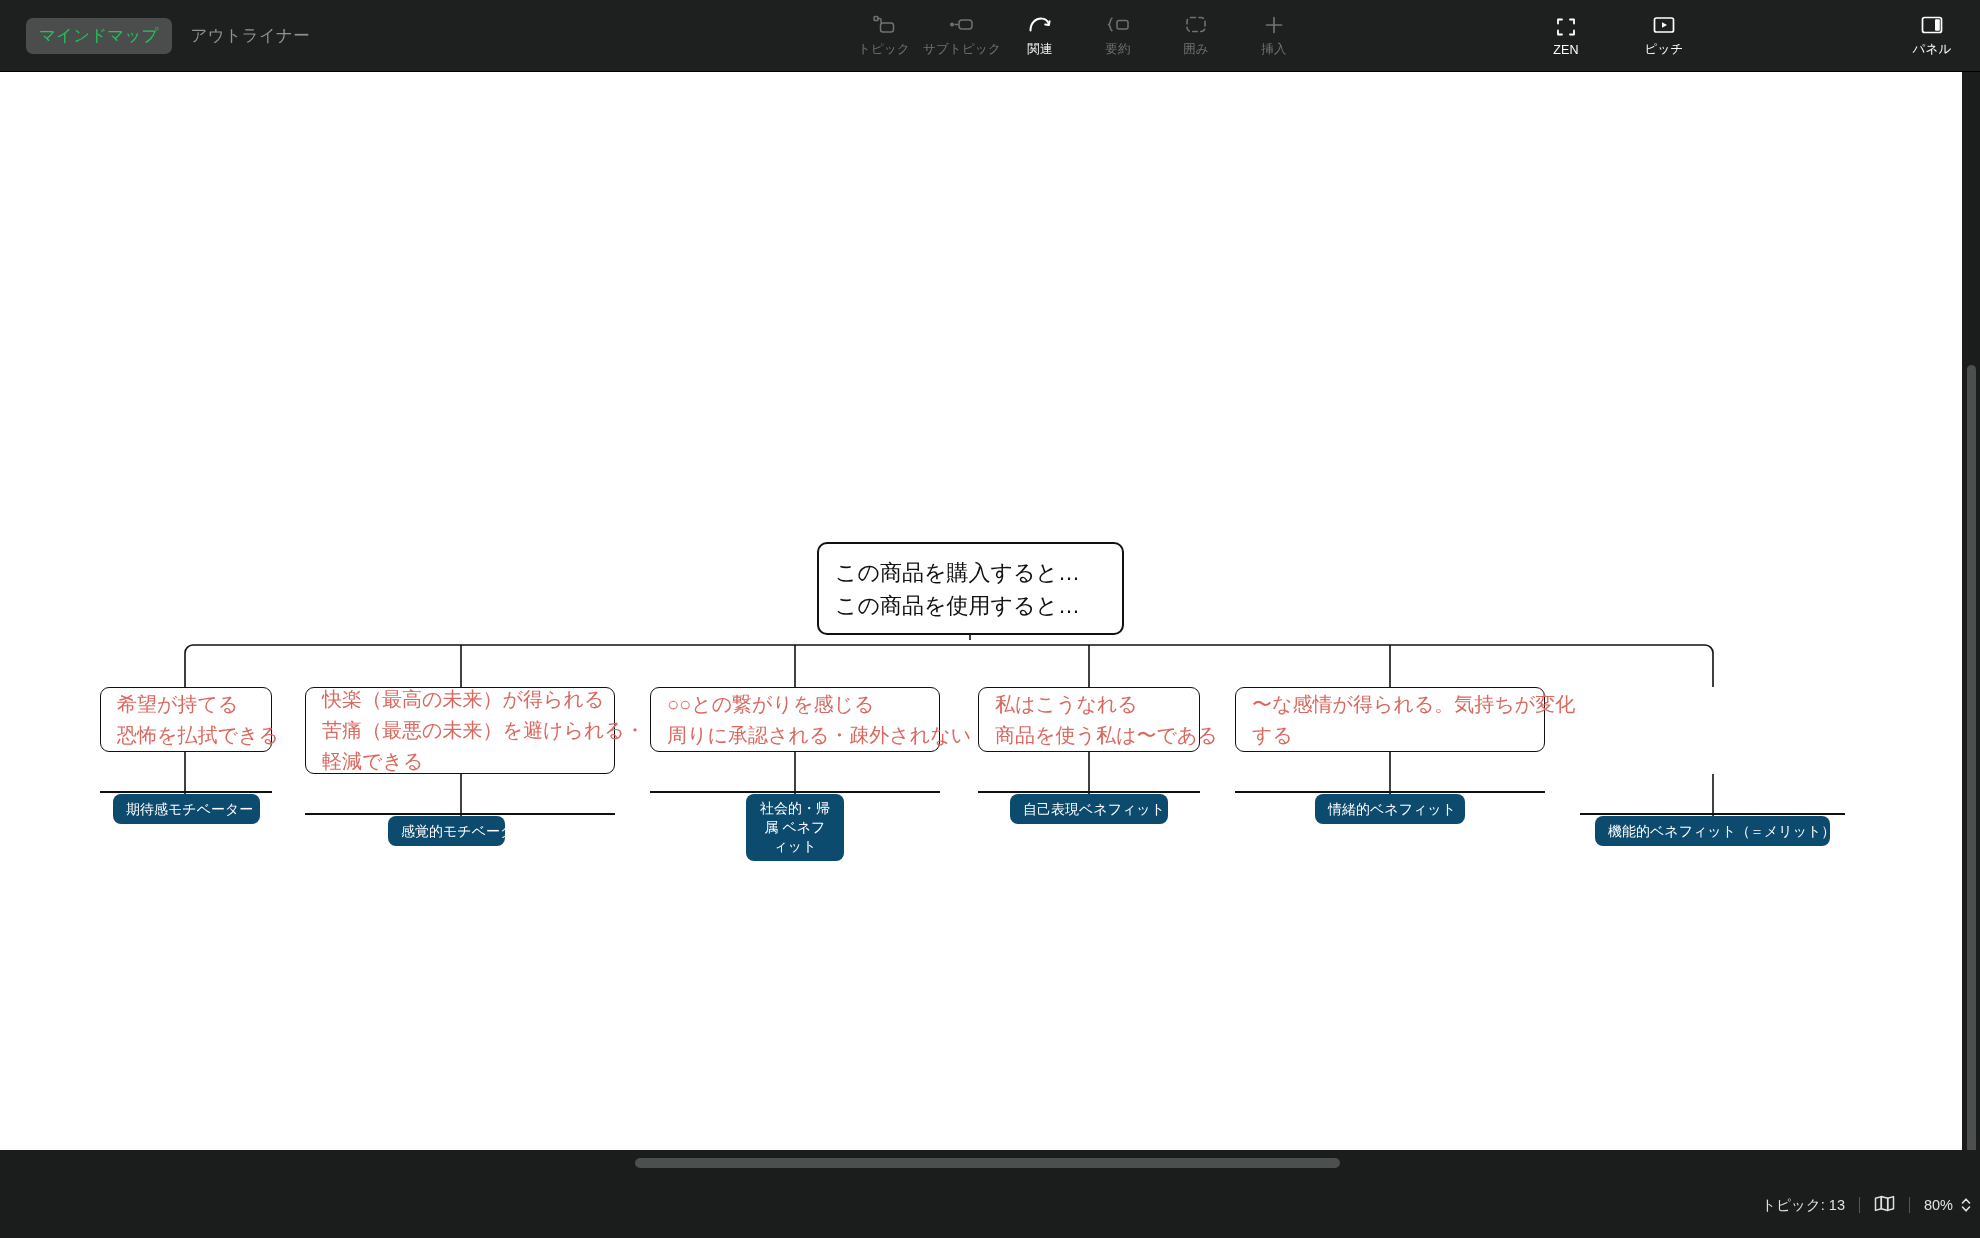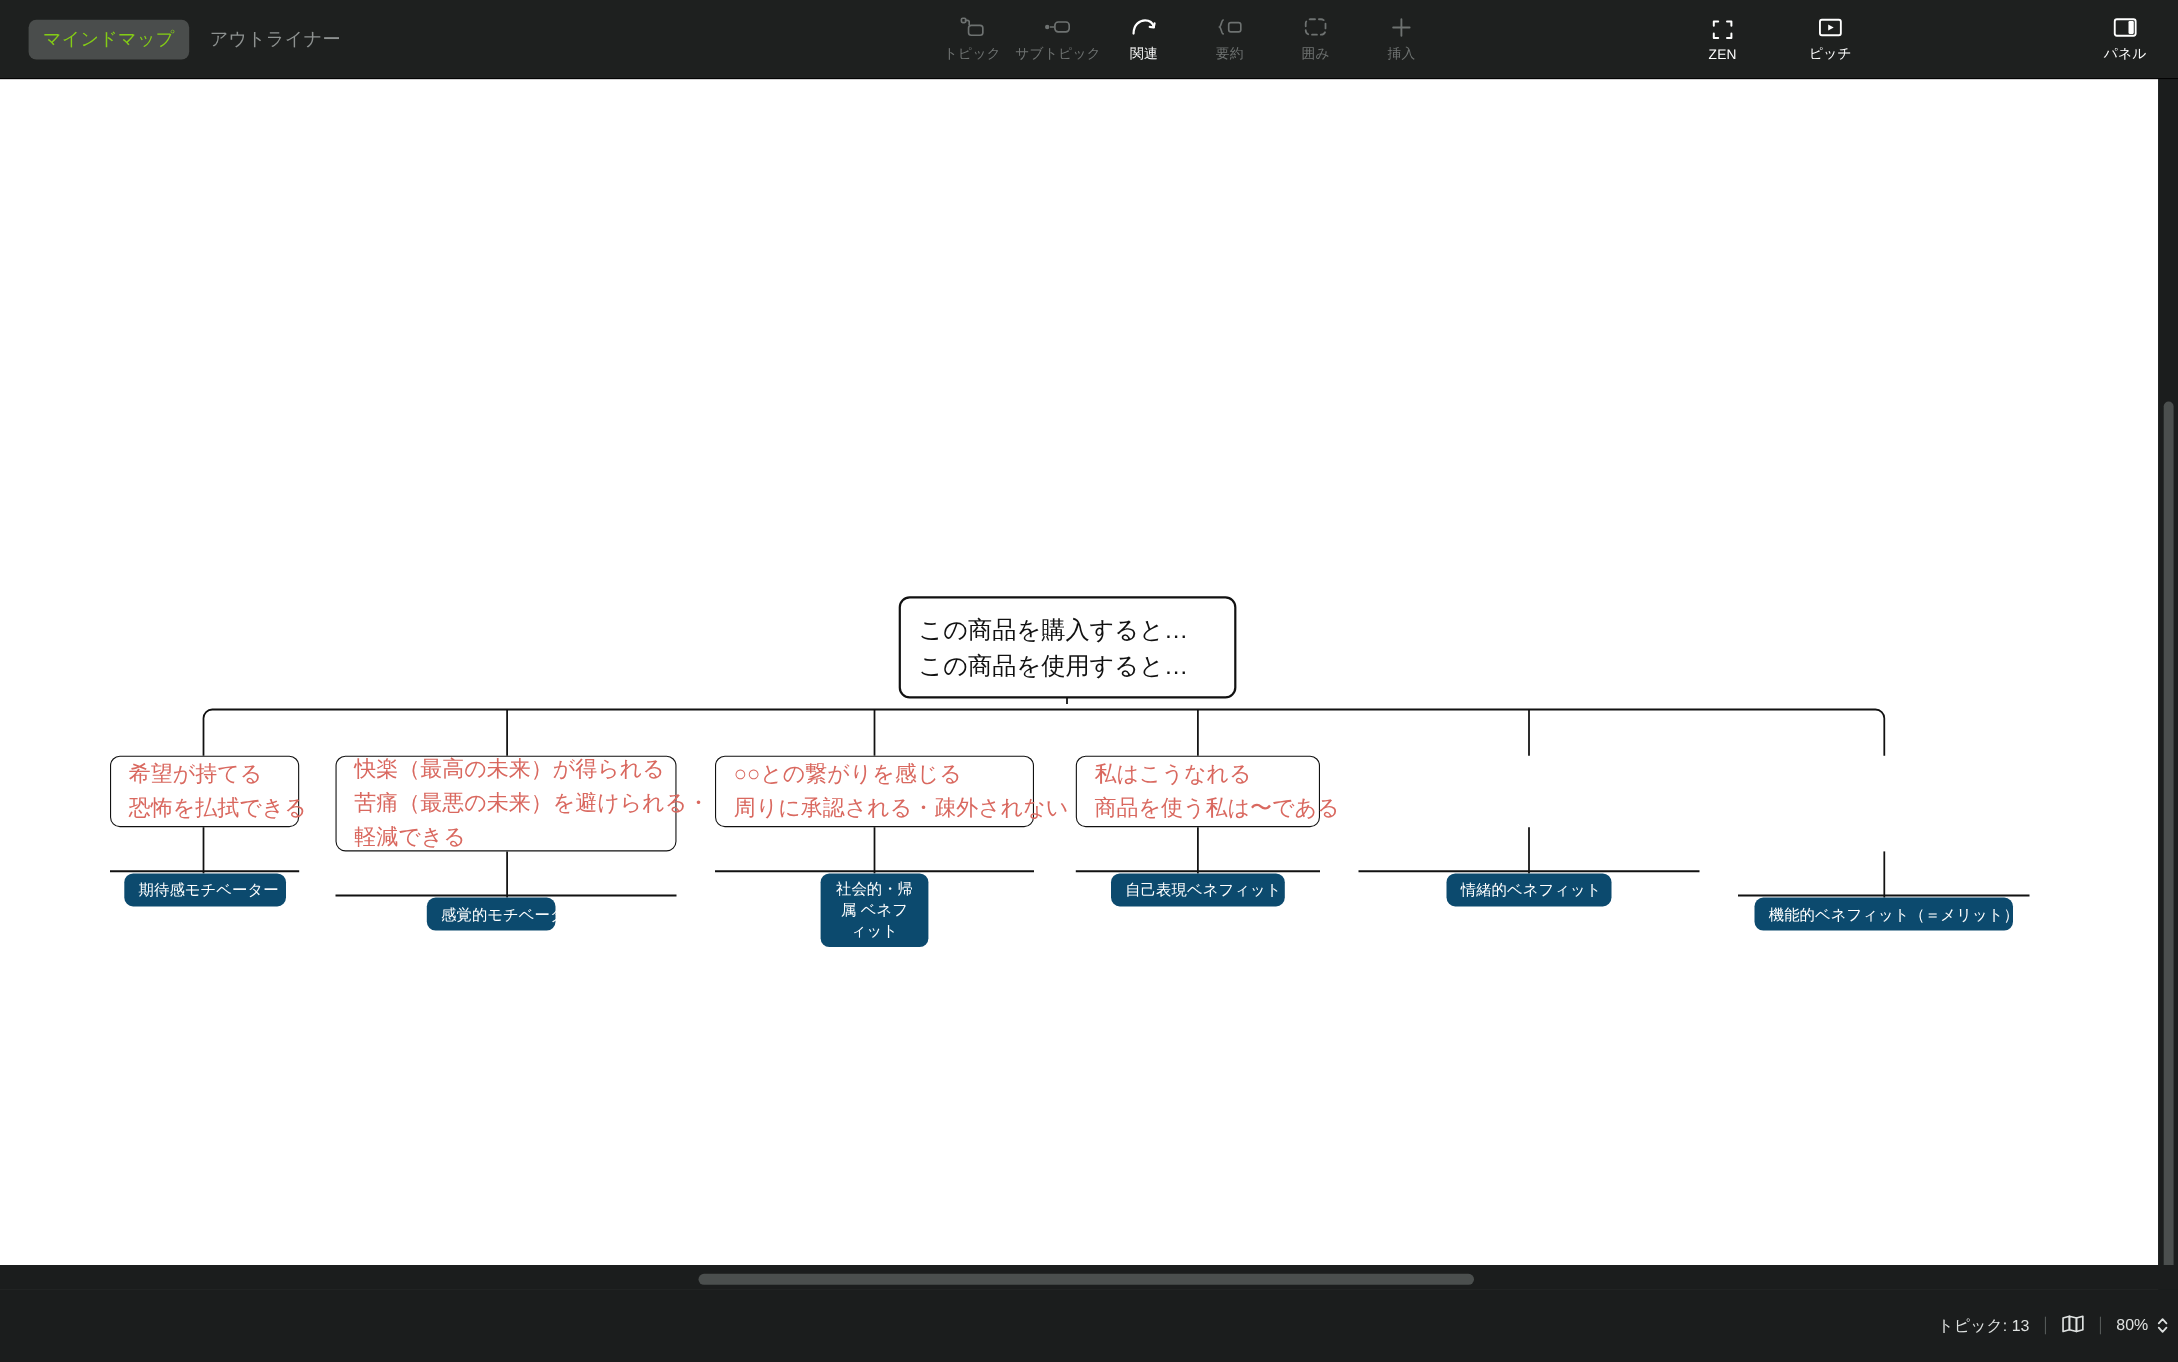--- a/index.html
+++ b/index.html
@@ -40,21 +40,21 @@
   .mode-tab {
     font-size: 16.5px;
     color: #8e9291;
     padding: 7px 13px;
     border-radius: 7px;
     white-space: nowrap;
     letter-spacing: .2px;
   }
   .mode-tab.active {
     background: #4a4d4c;
-    color: #84cc16;
+    color: #22c55e;
   }
 
   .tool-group {
     position: absolute;
     top: 0; height: 72px;
     display: flex;
     align-items: center;
   }
   .tool-center { left: 845px; gap: 0px; }
 
@@ -360,20 +360,24 @@
       </div>
       <div class="pill two-line" style="left:746px; top:722px; width:98px;">社会的・帰属
 ベネフィット</div>
 
       <div class="node" style="left:978px; top:615px; width:222px; height:65px;">
         <div class="line">私はこうなれる</div>
         <div class="line">商品を使う私は〜である</div>
       </div>
       <div class="pill" style="left:1010px; top:722px; width:158px;">自己表現ベネフィット</div>
 
+      <div class="node" style="left:1235px; top:615px; width:310px; height:65px;">
+        <div class="line">〜な感情が得られる。気持ちが変化</div>
+        <div class="line">する</div>
+      </div>
       <div class="pill" style="left:1315px; top:722px; width:150px;">情緒的ベネフィット</div>
 
       <div class="pill" style="left:1595px; top:744px; width:235px;">機能的ベネフィット（＝メリット）</div>
 
     </div>
   </div>
 
   <div class="vscroll-gutter"></div>
   <div class="vscroll-thumb"></div>
   <div class="hscroll-gutter"></div>

